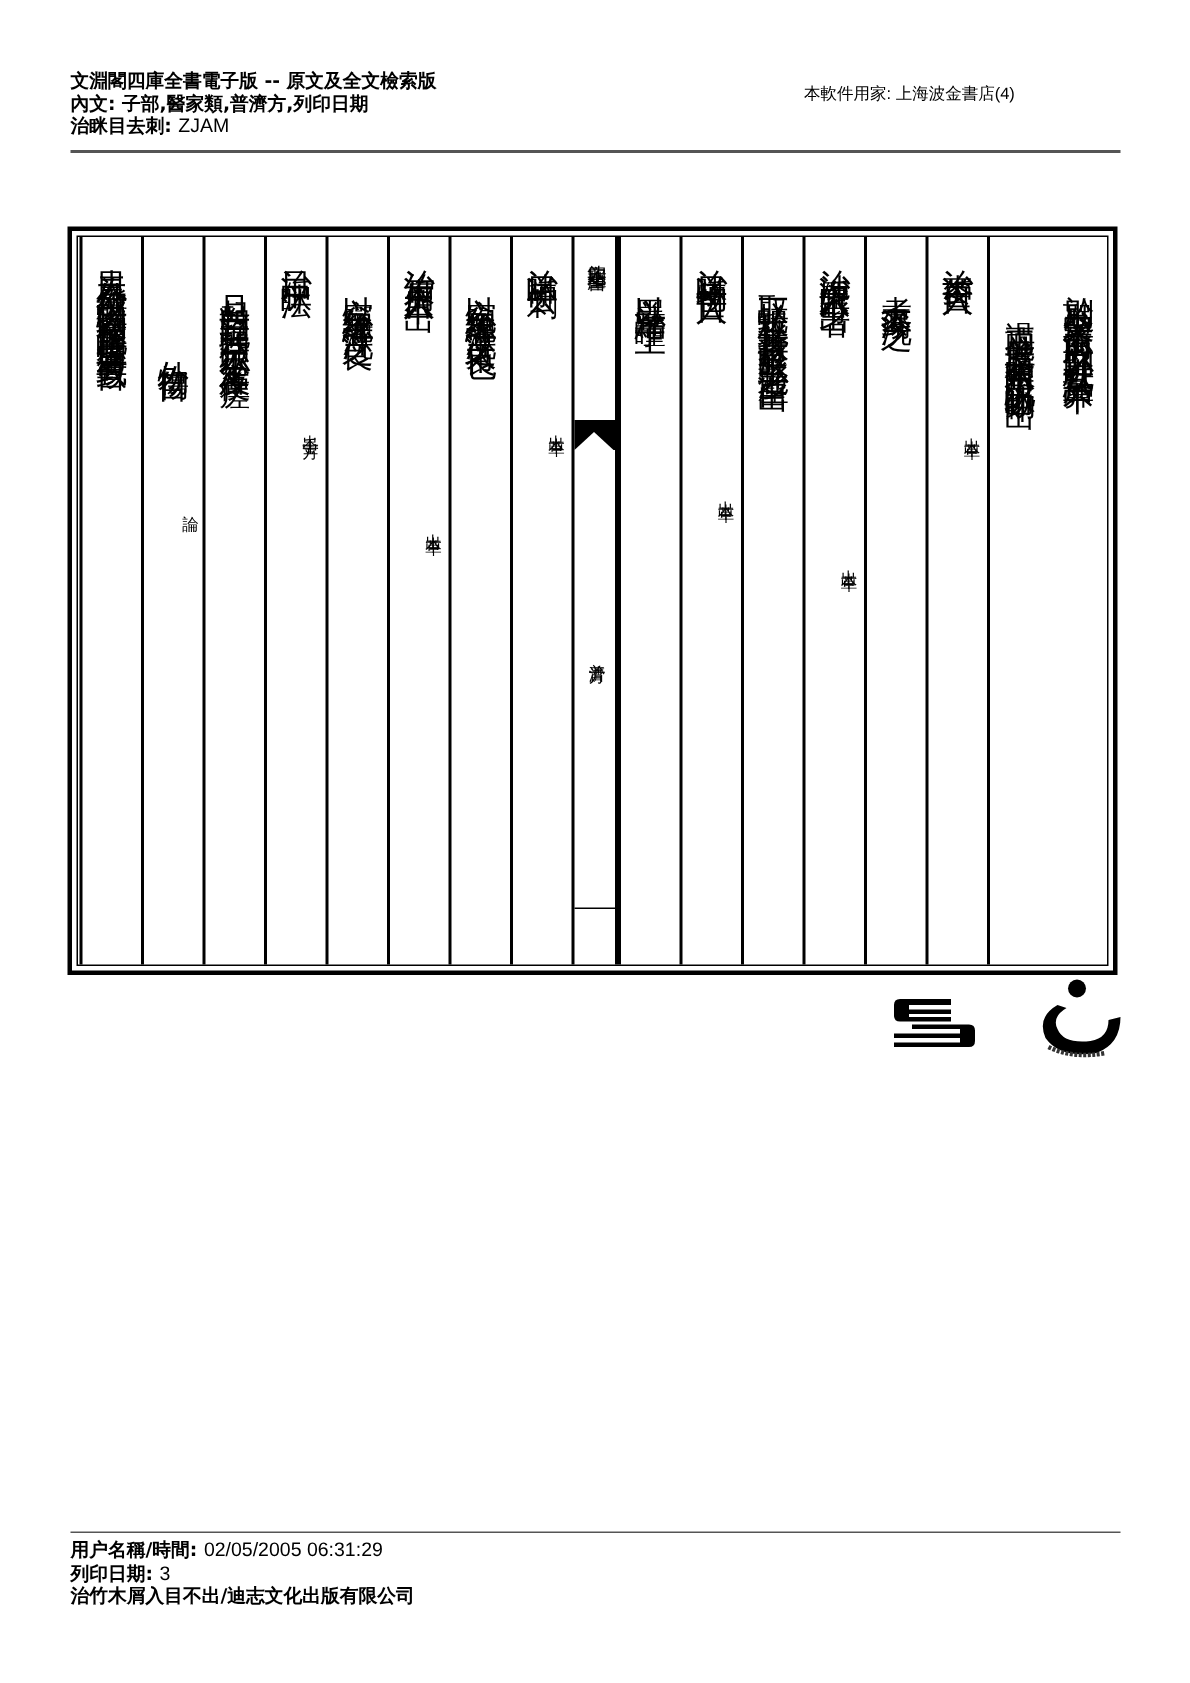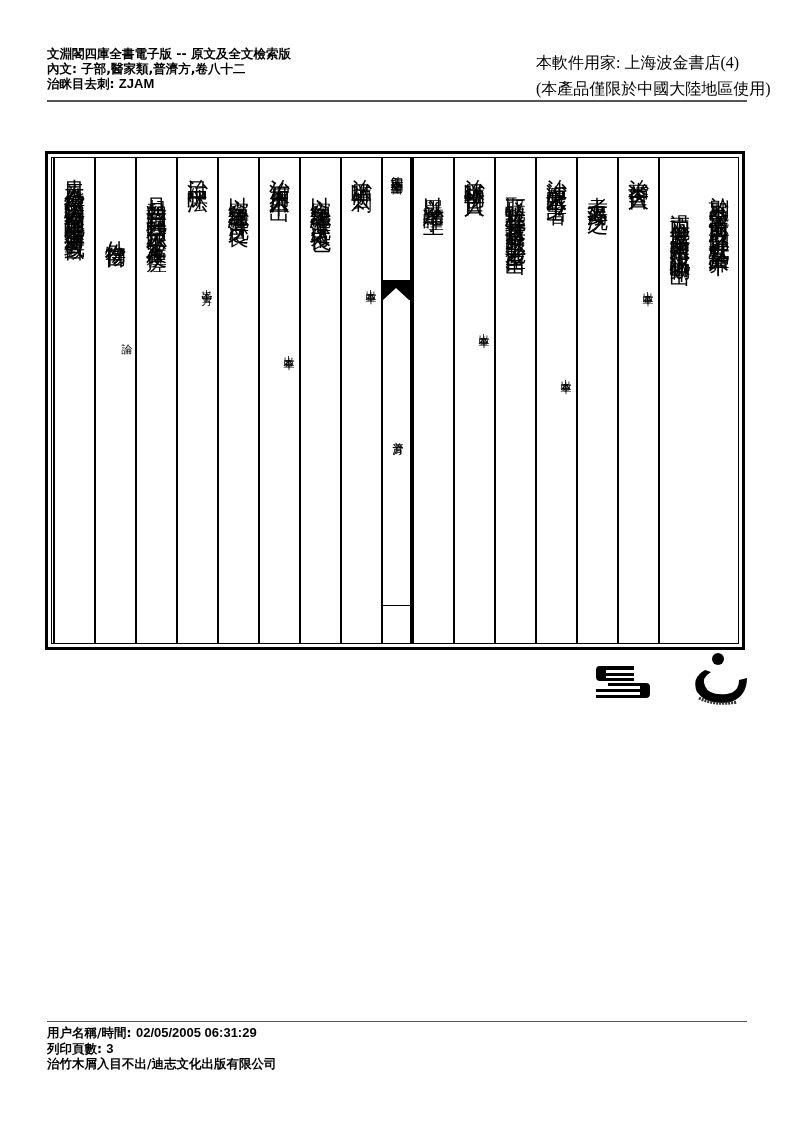--- a/index.html
+++ b/index.html
@@ -1,20 +1,20 @@
 <!DOCTYPE html>
 <html><head>
   <meta charset="utf-8">
   <style>
     html, body { margin: 0; padding: 0; background: #ffffff; }
     body { width: 793px; height: 1122px; position: relative; overflow: hidden; font-family: "DejaVu Serif", serif; color: #000; }
 
     .hdr-left { position: absolute; left: 47px; top: 46px; font-family: "DejaVu Sans", sans-serif; font-weight: bold; font-size: 12.5px; line-height: 15px; }
-    .hdr-left .uname { font-family: "Liberation Sans", sans-serif; font-weight: bold; font-size: 13px; }
-    .hdr-right { position: absolute; left: 536px; top: 50px; font-family: Liberation Serif, serif; font-size: 16px; line-height: 26px; }
+    .hdr-left .uname { font-family: "Liberation Sans", sans-serif; font-weight: normal; font-size: 13px; }
+    .hdr-right { position: absolute; left: 536px; top: 50px; font-family: Liberation Sans, sans-serif; font-size: 11px; line-height: 26px; text-align: right; }
     .hdr-rule { position: absolute; left: 47px; top: 100px; width: 700px; height: 2px; background: #555; }
 
     .frame-outer { position: absolute; left: 45px; top: 151px; width: 700px; height: 499px; border: 3px solid #000; box-sizing: border-box; }
     .frame-inner { position: absolute; left: 51px; top: 157px; width: 688px; height: 487px; border: 1px solid #000; box-sizing: border-box; }
 
     .col { position: absolute; top: 158px; height: 485px; box-sizing: border-box; border-left: 2px solid #000; }
     .col.first { border-left: none; }
     .col .txt { position: absolute; left: 50%; transform: translateX(-50%); writing-mode: vertical-rl; text-orientation: upright; font-size: 21px; line-height: 22px; letter-spacing: 3.2px; white-space: nowrap; }
     .col .note { position: absolute; font-size: 11px; writing-mode: vertical-rl; text-orientation: upright; line-height: 12px; letter-spacing: 2px; }
 
@@ -23,36 +23,35 @@
     .banner .fish { position: absolute; left: 0; top: 122px; width: 27px; height: 20px; background: #000; }
     .banner .fish::after { content: ""; position: absolute; left: 0; top: 8px; width: 0; height: 0; border-left: 13.5px solid transparent; border-right: 13.5px solid transparent; border-bottom: 12px solid #fff; }
     .banner .bsub { position: absolute; left: 50%; top: 275px; transform: translateX(-50%); writing-mode: vertical-rl; text-orientation: upright; font-size: 11px; letter-spacing: 1px; }
     .banner .bline { position: absolute; left: 0; top: 447px; width: 27px; height: 1px; background: #000; }
 
     .logo-books { position: absolute; left: 594px; top: 664px; width: 58px; height: 36px; }
     .logo-circle { position: absolute; left: 685px; top: 652px; width: 68px; height: 56px; }
 
     .ftr-rule { position: absolute; left: 47px; top: 1021px; width: 700px; height: 1px; background: #555; }
     .ftr { position: absolute; left: 47px; top: 1025px; font-family: "DejaVu Sans", sans-serif; font-weight: bold; font-size: 12.5px; line-height: 15.5px; }
-    .ftr .num { font-family: "Liberation Sans", sans-serif; font-weight: bold; font-size: 13px; }
+    .ftr .num { font-family: "Liberation Sans", sans-serif; font-weight: normal; font-size: 13px; }
   </style>
 </head>
 <body>
 
 <div class="hdr-left">
   <div>文淵閣四庫全書電子版 -- 原文及全文檢索版</div>
-  <div>內文: 子部,醫家類,普濟方,卷八十二</div>
+  <div>內文: 子部,醫家類,普濟方,列印日期</div>
   <div>
     <span>治眯目去刺:</span>
     <span class="uname">ZJAM</span>
   </div>
 </div>
 <div class="hdr-right">
   <div>本軟件用家: 上海波金書店(4)</div>
-  <div>(本產品僅限於中國大陸地區使用)</div>
 </div>
 <div class="hdr-rule"></div>
 
 <div class="frame-outer"></div>
 <div class="frame-inner"></div>
 
 <div class="col first" style="left:700px;width:38px;">
   <span class="txt" style="top:22px;">於別器中又煮依前再取之仰卧去枕點於鼻中不</span>
 </div>
 <div class="col" style="left:658px;width:42px;">
@@ -126,17 +125,17 @@
   <path d="M14 46 Q30 54 52 50" stroke="#333" stroke-width="3" fill="none" stroke-dasharray="2 1"></path>
 </svg>
 
 <div class="ftr-rule"></div>
 <div class="ftr">
   <div>
     <span>用户名稱/時間:</span>
     <span class="num">02/05/2005 06:31:29</span>
   </div>
   <div>
-    <span>列印頁數:</span>
+    <span>列印日期:</span>
     <span class="num">3</span>
   </div>
   <div>治竹木屑入目不出/迪志文化出版有限公司</div>
 </div>
 
 </body></html>

